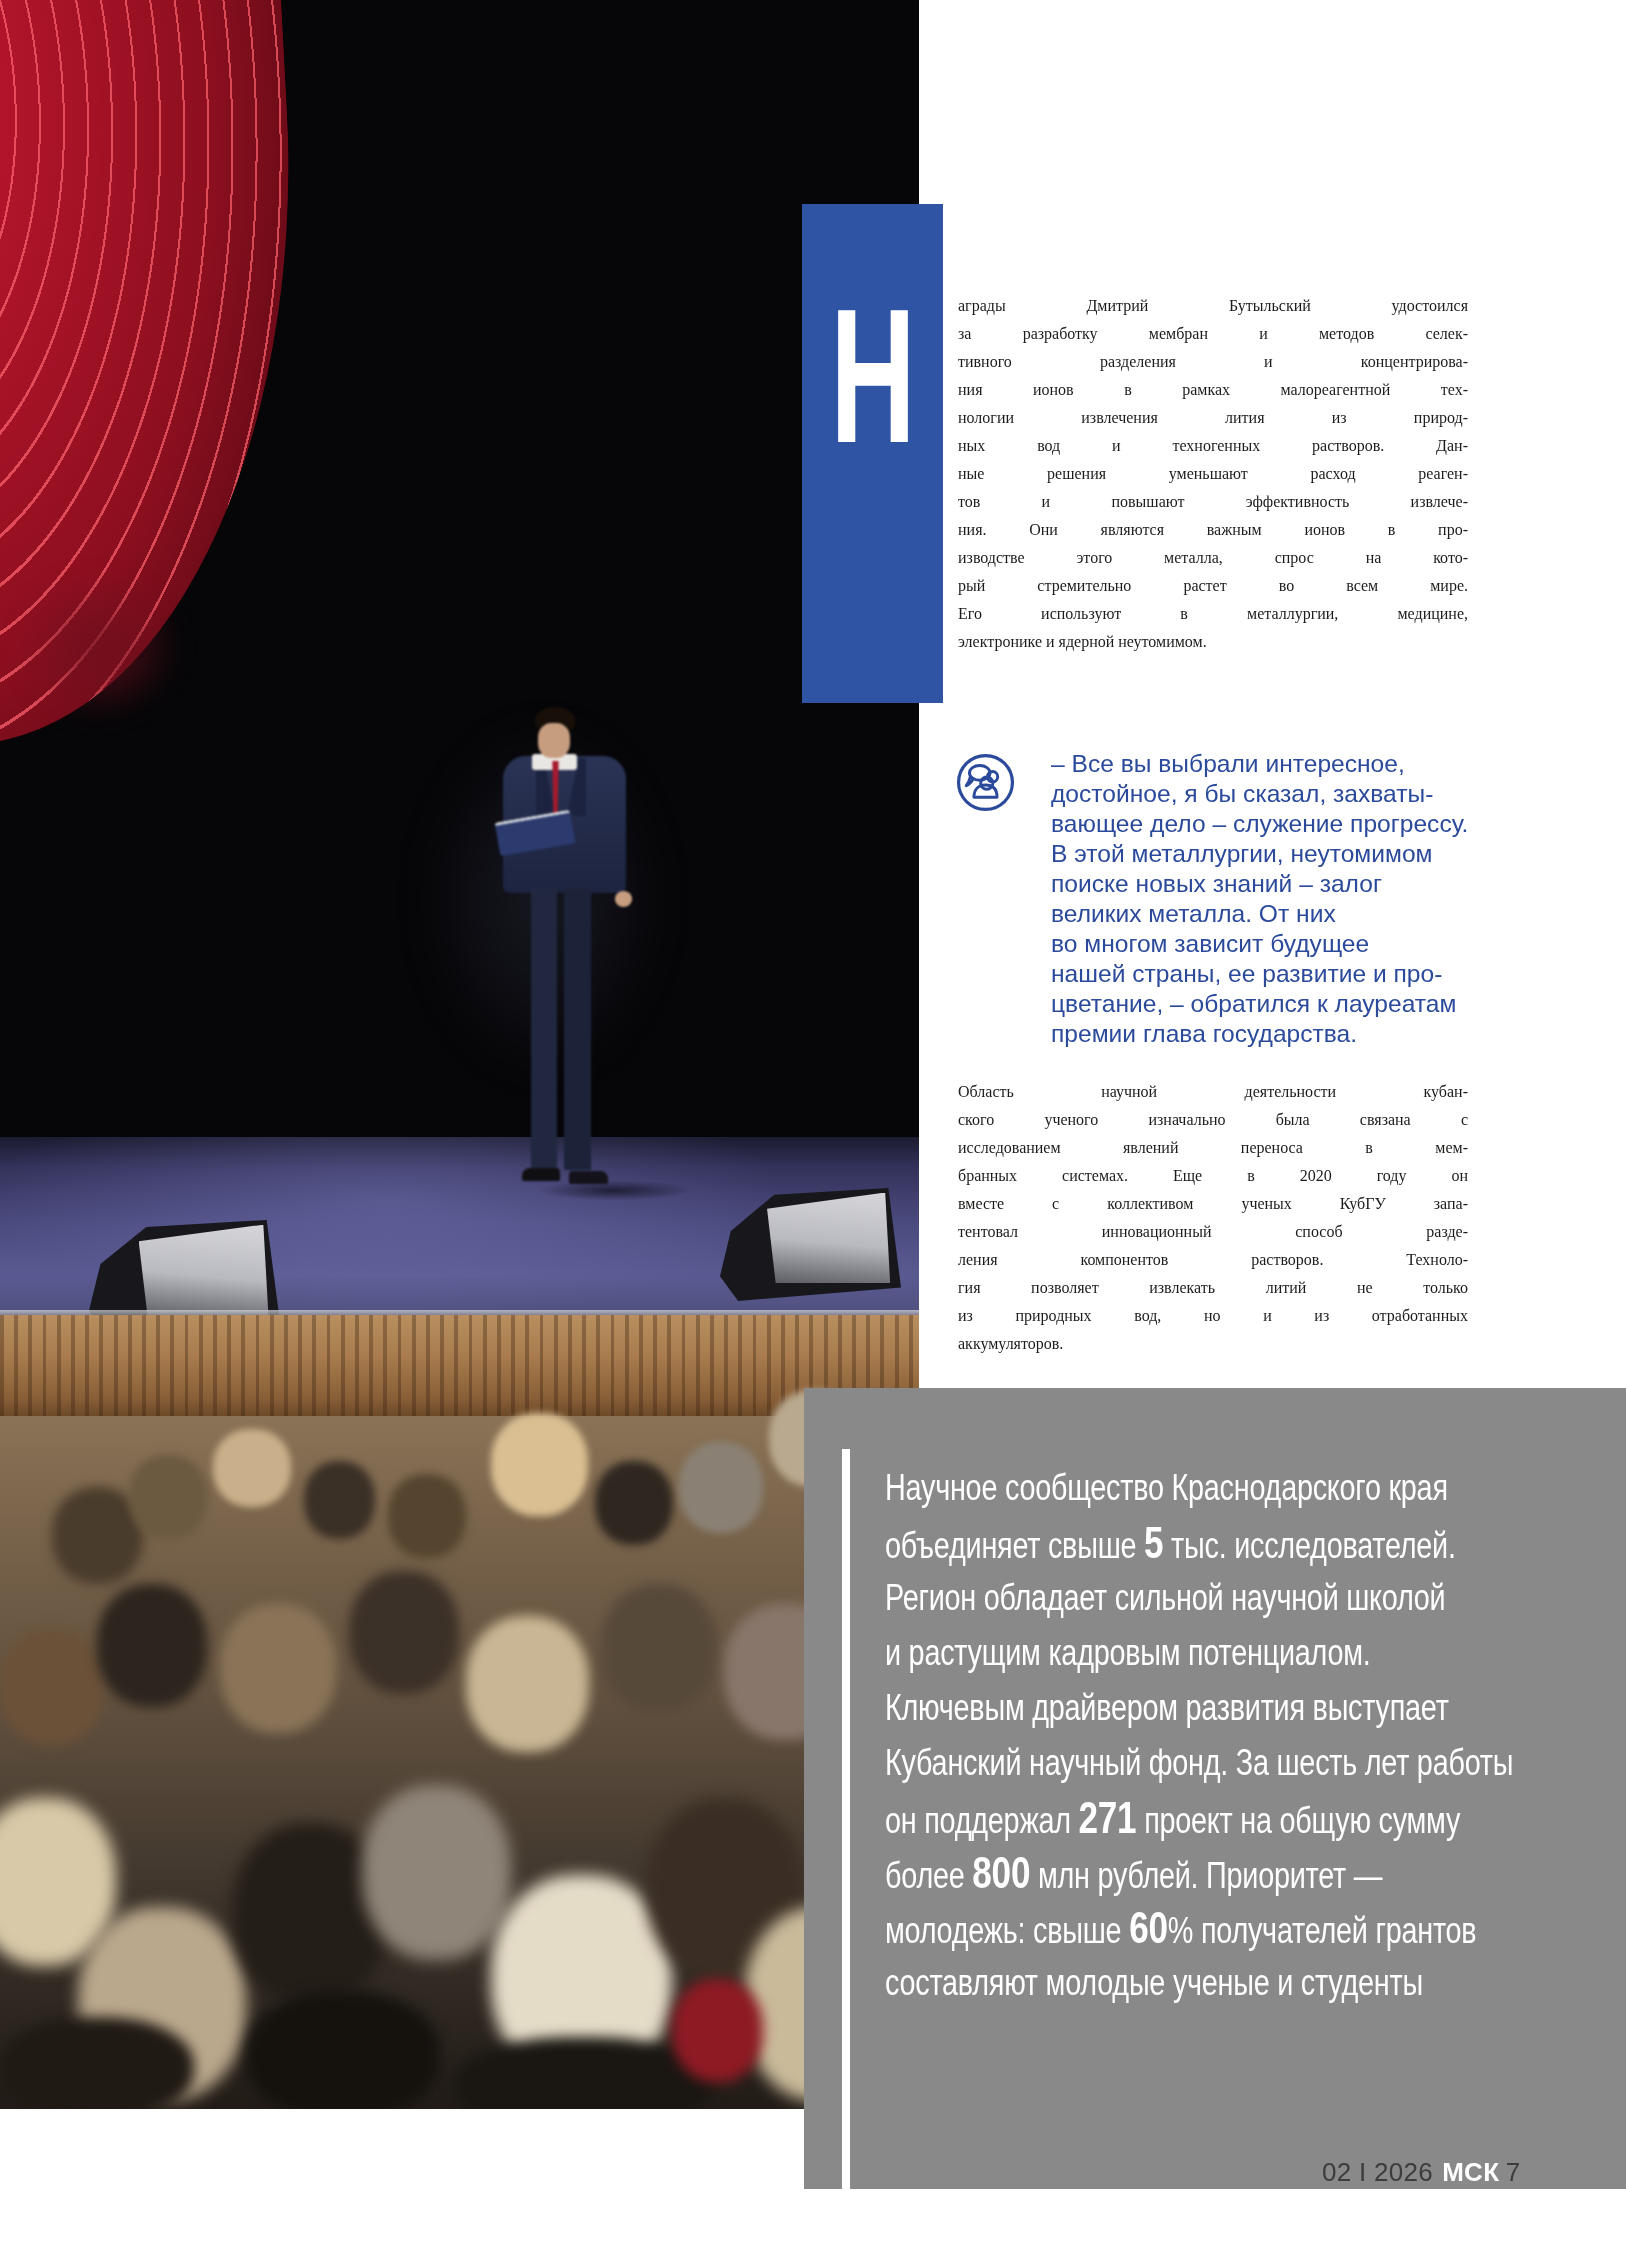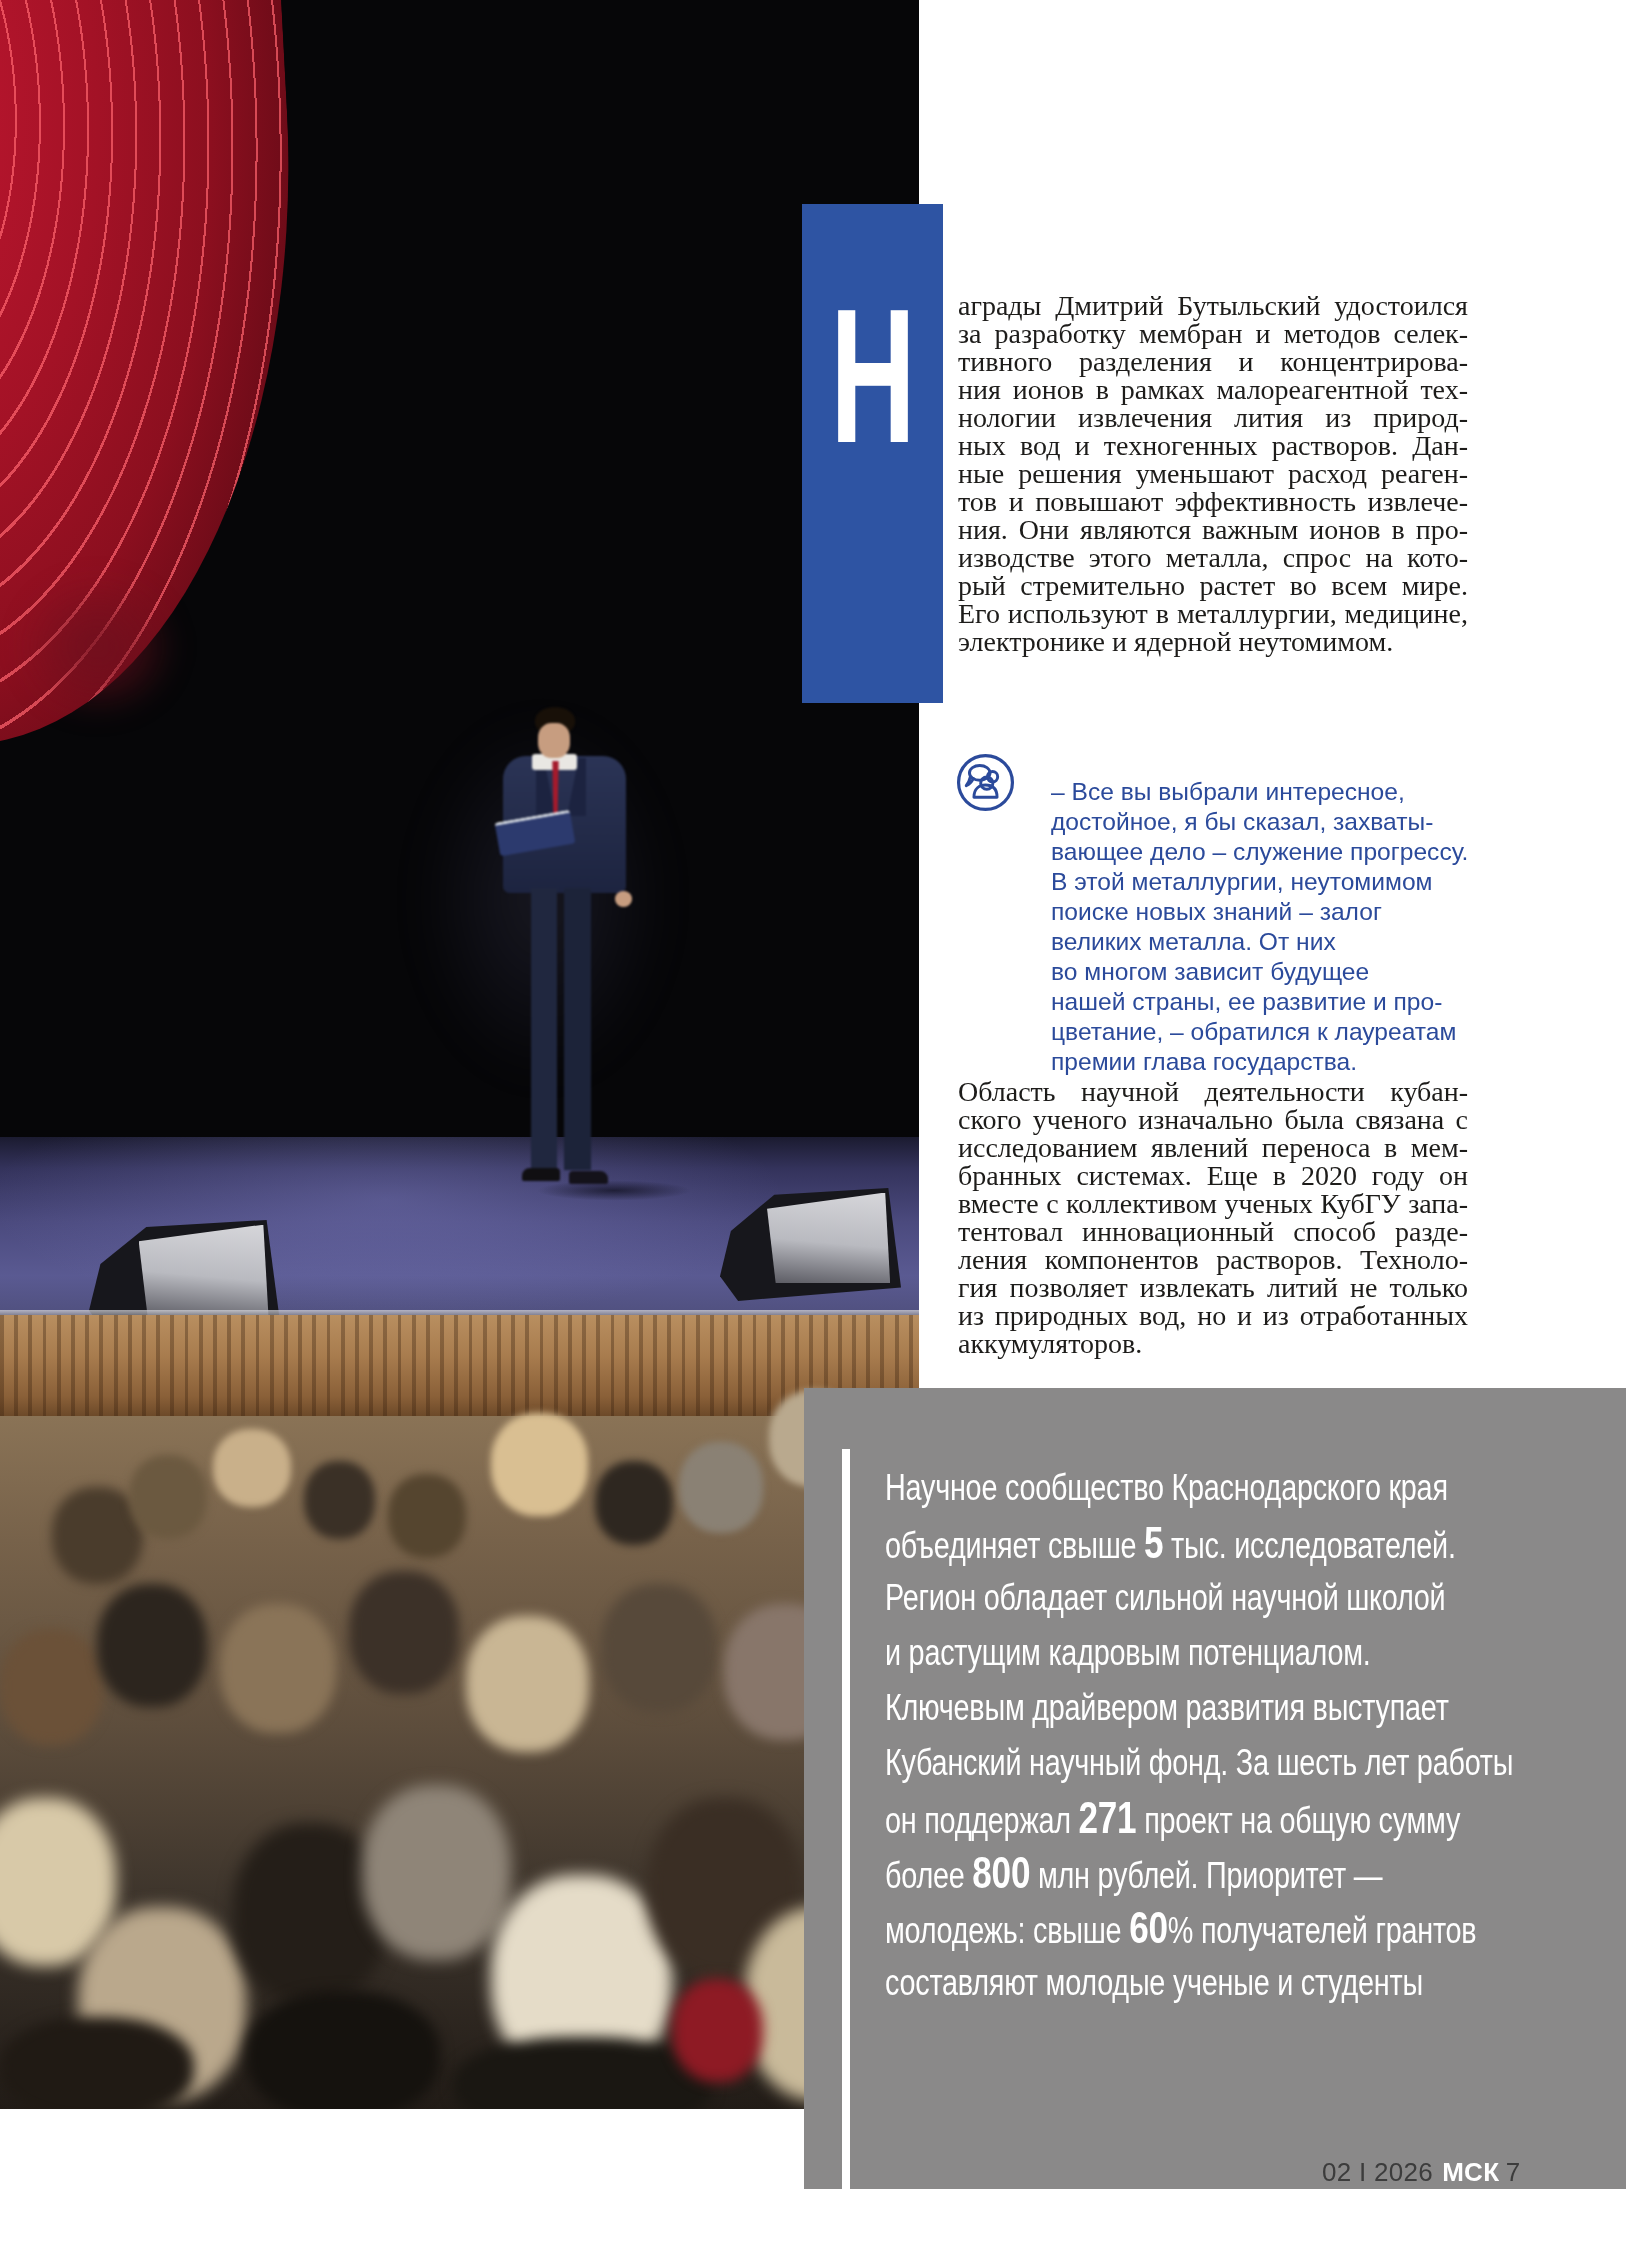--- a/index.html
+++ b/index.html
@@ -61,30 +61,30 @@
   .pf-shoe-r{left:72px;top:469px;width:39px;height:13px;background:#14121a;border-radius:3.9px 7.8px 1.9px 1.9px;}
 
   
   .bluebox{position:absolute;left:802px;top:204px;width:141px;height:499px;
      background:var(--accent_blue,#2e54a3);display:flex;justify-content:center;}
   .dropcap{display:block;margin-top:76px;color:#fff;font-weight:700;font-size:191px;line-height:1;
      transform:scaleX(.62);transform-origin:center top;}
 
   
   .para{position:absolute;left:958px;width:510px;font-family:"Liberation Serif",serif;
-     font-size:28px;line-height:28px;color:var(--body_text,#1d1c1a);}
+     font-size:16px;line-height:28px;color:var(--body_text,#1d1c1a);}
   .p1{top:292px;}
   .p2{top:1078px;}
   .para .line{white-space:nowrap;}
   .para .jline{white-space:normal;text-align:justify;text-align-last:justify;}
 
   .quote-icon{position:absolute;left:956px;top:753px;width:59px;height:59px;}
   .quote-icon svg{display:block;}
   .quote{position:absolute;left:1051px;top:749px;width:440px;
-     font-size:24.6px;line-height:30px;color:var(--quote_blue,#2b4a9b);margin-top:28px;}
+     font-size:24.6px;line-height:30px;color:var(--quote_blue,#2b4a9b);}
   .quote .line{white-space:nowrap;}
 
   
   .infobox{position:absolute;left:804px;top:1388px;width:823px;height:801px;
      background:var(--infobox_gray,#8a8989);}
   .vbar{position:absolute;left:38px;top:61px;width:8.4px;height:740px;background:#fff;}
   .gtext{position:absolute;left:81px;top:72px;color:var(--infobox_text,#fff);font-size:36px;}
   .gline{line-height:55px;white-space:nowrap;height:55px;}
   .cond{display:inline-block;transform:scaleX(.8);transform-origin:0 72%;letter-spacing:-0.3px;}
   .num{font-weight:700;font-size:1.22em;}

